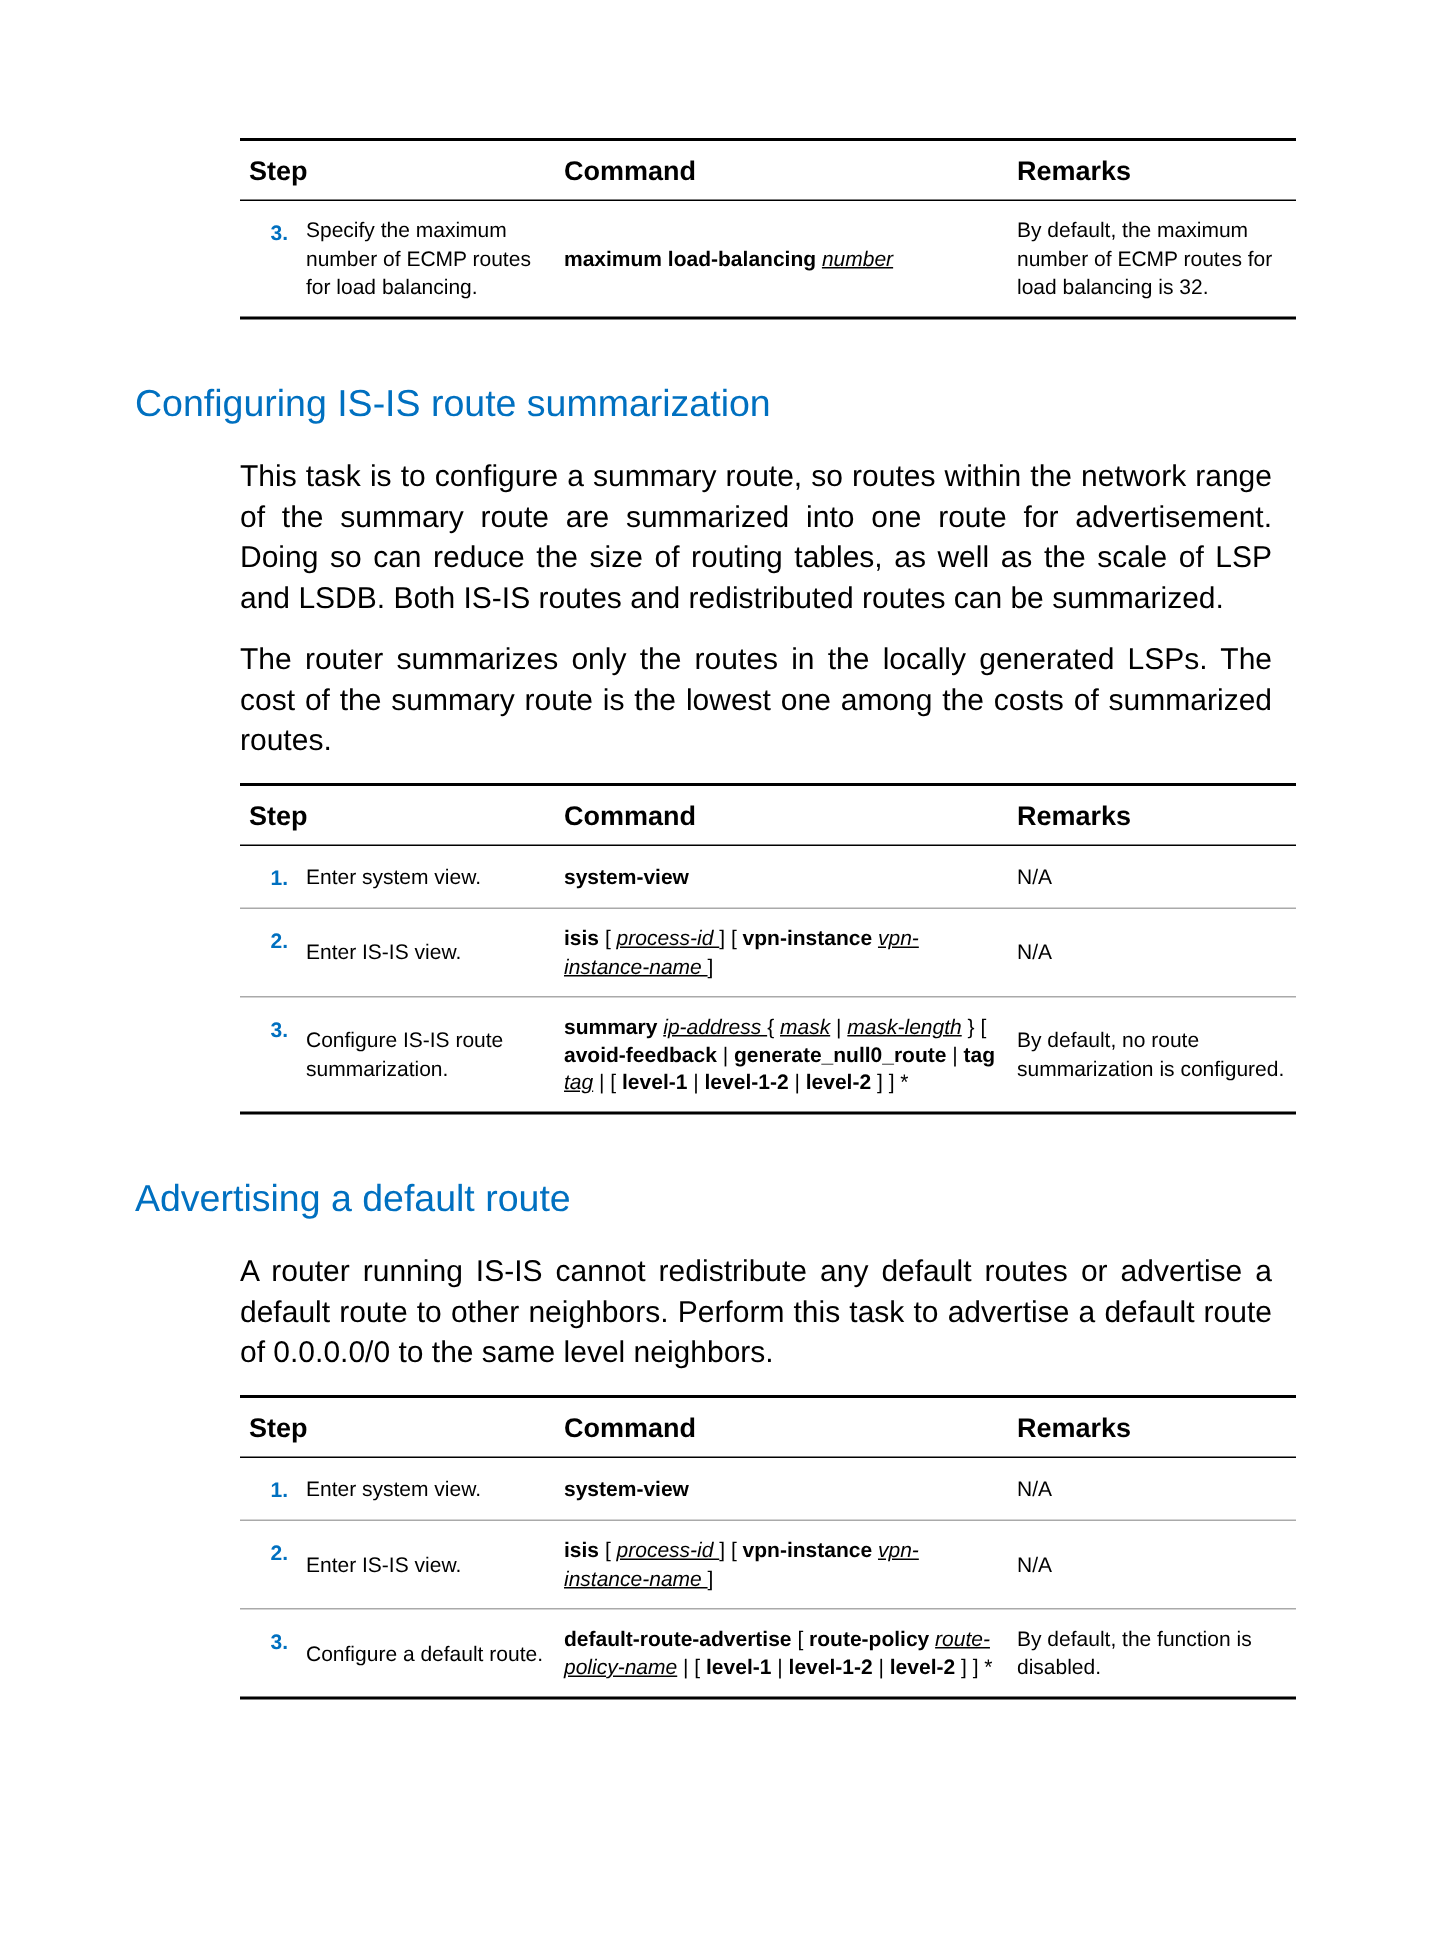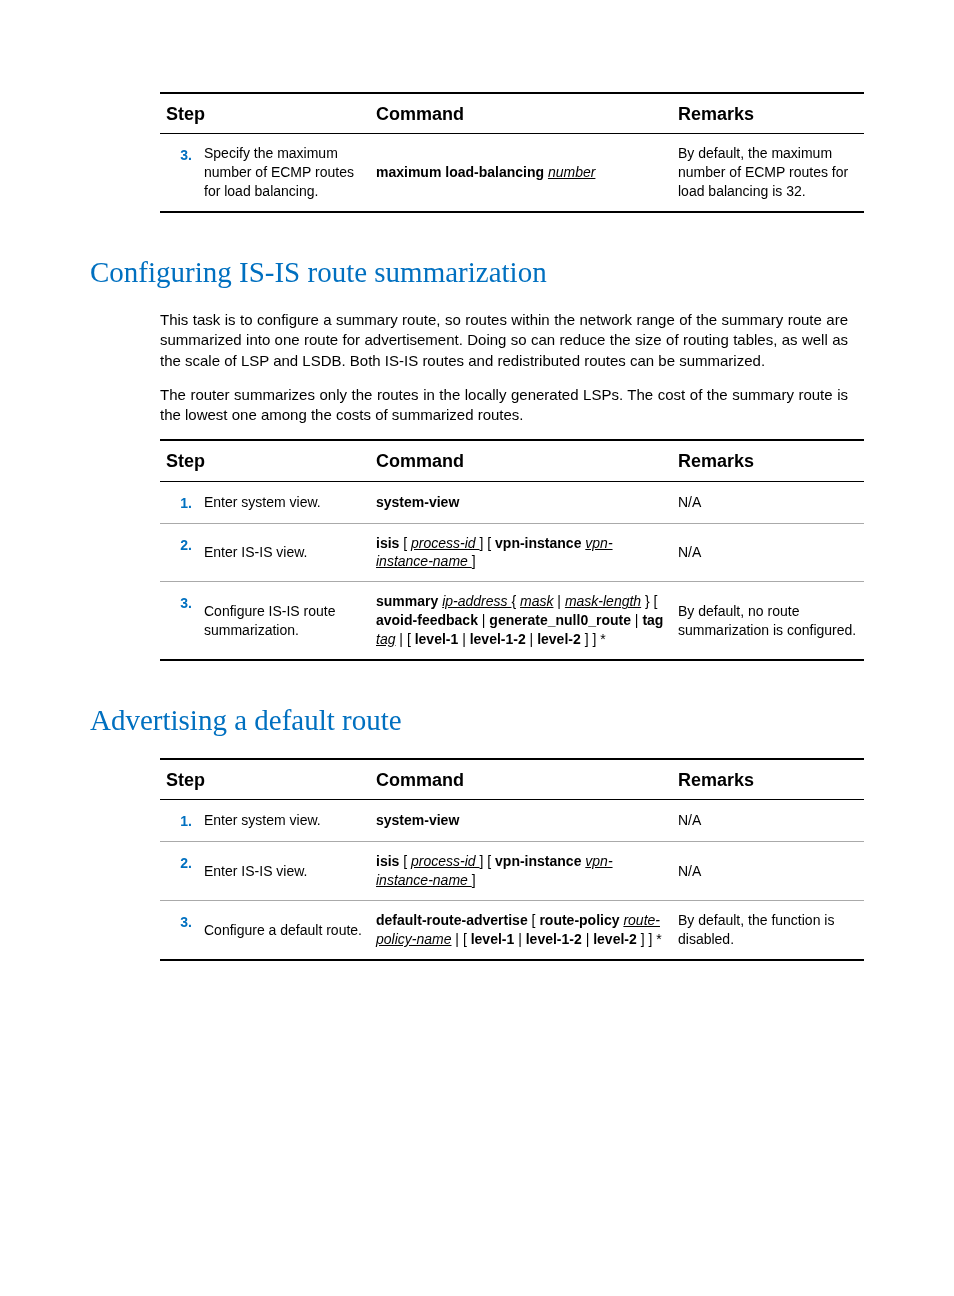--- a/index.html
+++ b/index.html
@@ -19,30 +19,30 @@
     width: 954px;
     height: 1296px;
     padding: 0 90px;
     box-sizing: border-box;
   }
   .content-block {
     margin-left: 70px; 
   }
 
   h2.section {
-    font-family: Liberation Serif, serif;
+    font-family: Liberation Sans, sans-serif;
     color: #0070c0;
     font-weight: 400;
-    font-size: 29px;
+    font-size: 25px;
     margin: 40px 0 18px 0;
   }
 
   p {
     margin: 0 16px 14px 0;
-    font-size: 15px;
+    font-size: 20px;
   }
   p.justify {
     text-align: justify;
   }
 
   table.steps {
     width: 100%;
     border-collapse: collapse;
     font-size: 14px;
     margin-top: 6px;
@@ -154,20 +154,21 @@
             <span class="b">summary </span><span class="i">ip-address </span><span>{ </span><span class="i">mask</span><span> | </span><span class="i">mask-length</span><span> } [ </span><span class="b">avoid-feedback</span><span> | </span><span class="b">generate_null0_route</span><span> | </span><span class="b">tag </span><span class="i">tag</span><span> | [ </span><span class="b">level-1</span><span> | </span><span class="b">level-1-2</span><span> | </span><span class="b">level-2</span><span> ] ] *</span>
           </td>
           <td class="rem">By default, no route summarization is configured.</td>
         </tr>
       </tbody>
     </table>
   </div>
 
   <h2 class="section">Advertising a default route</h2>
   <div class="content-block">
+    <p class="justify">A router running IS-IS cannot redistribute any default routes or advertise a default route to other neighbors. Perform this task to advertise a default route of 0.0.0.0/0 to the same level neighbors.</p>
 
     <table class="steps">
       <thead>
         <tr>
           <th colspan="2">Step</th>
           <th>Command</th>
           <th>Remarks</th>
         </tr>
       </thead>
       <tbody>

